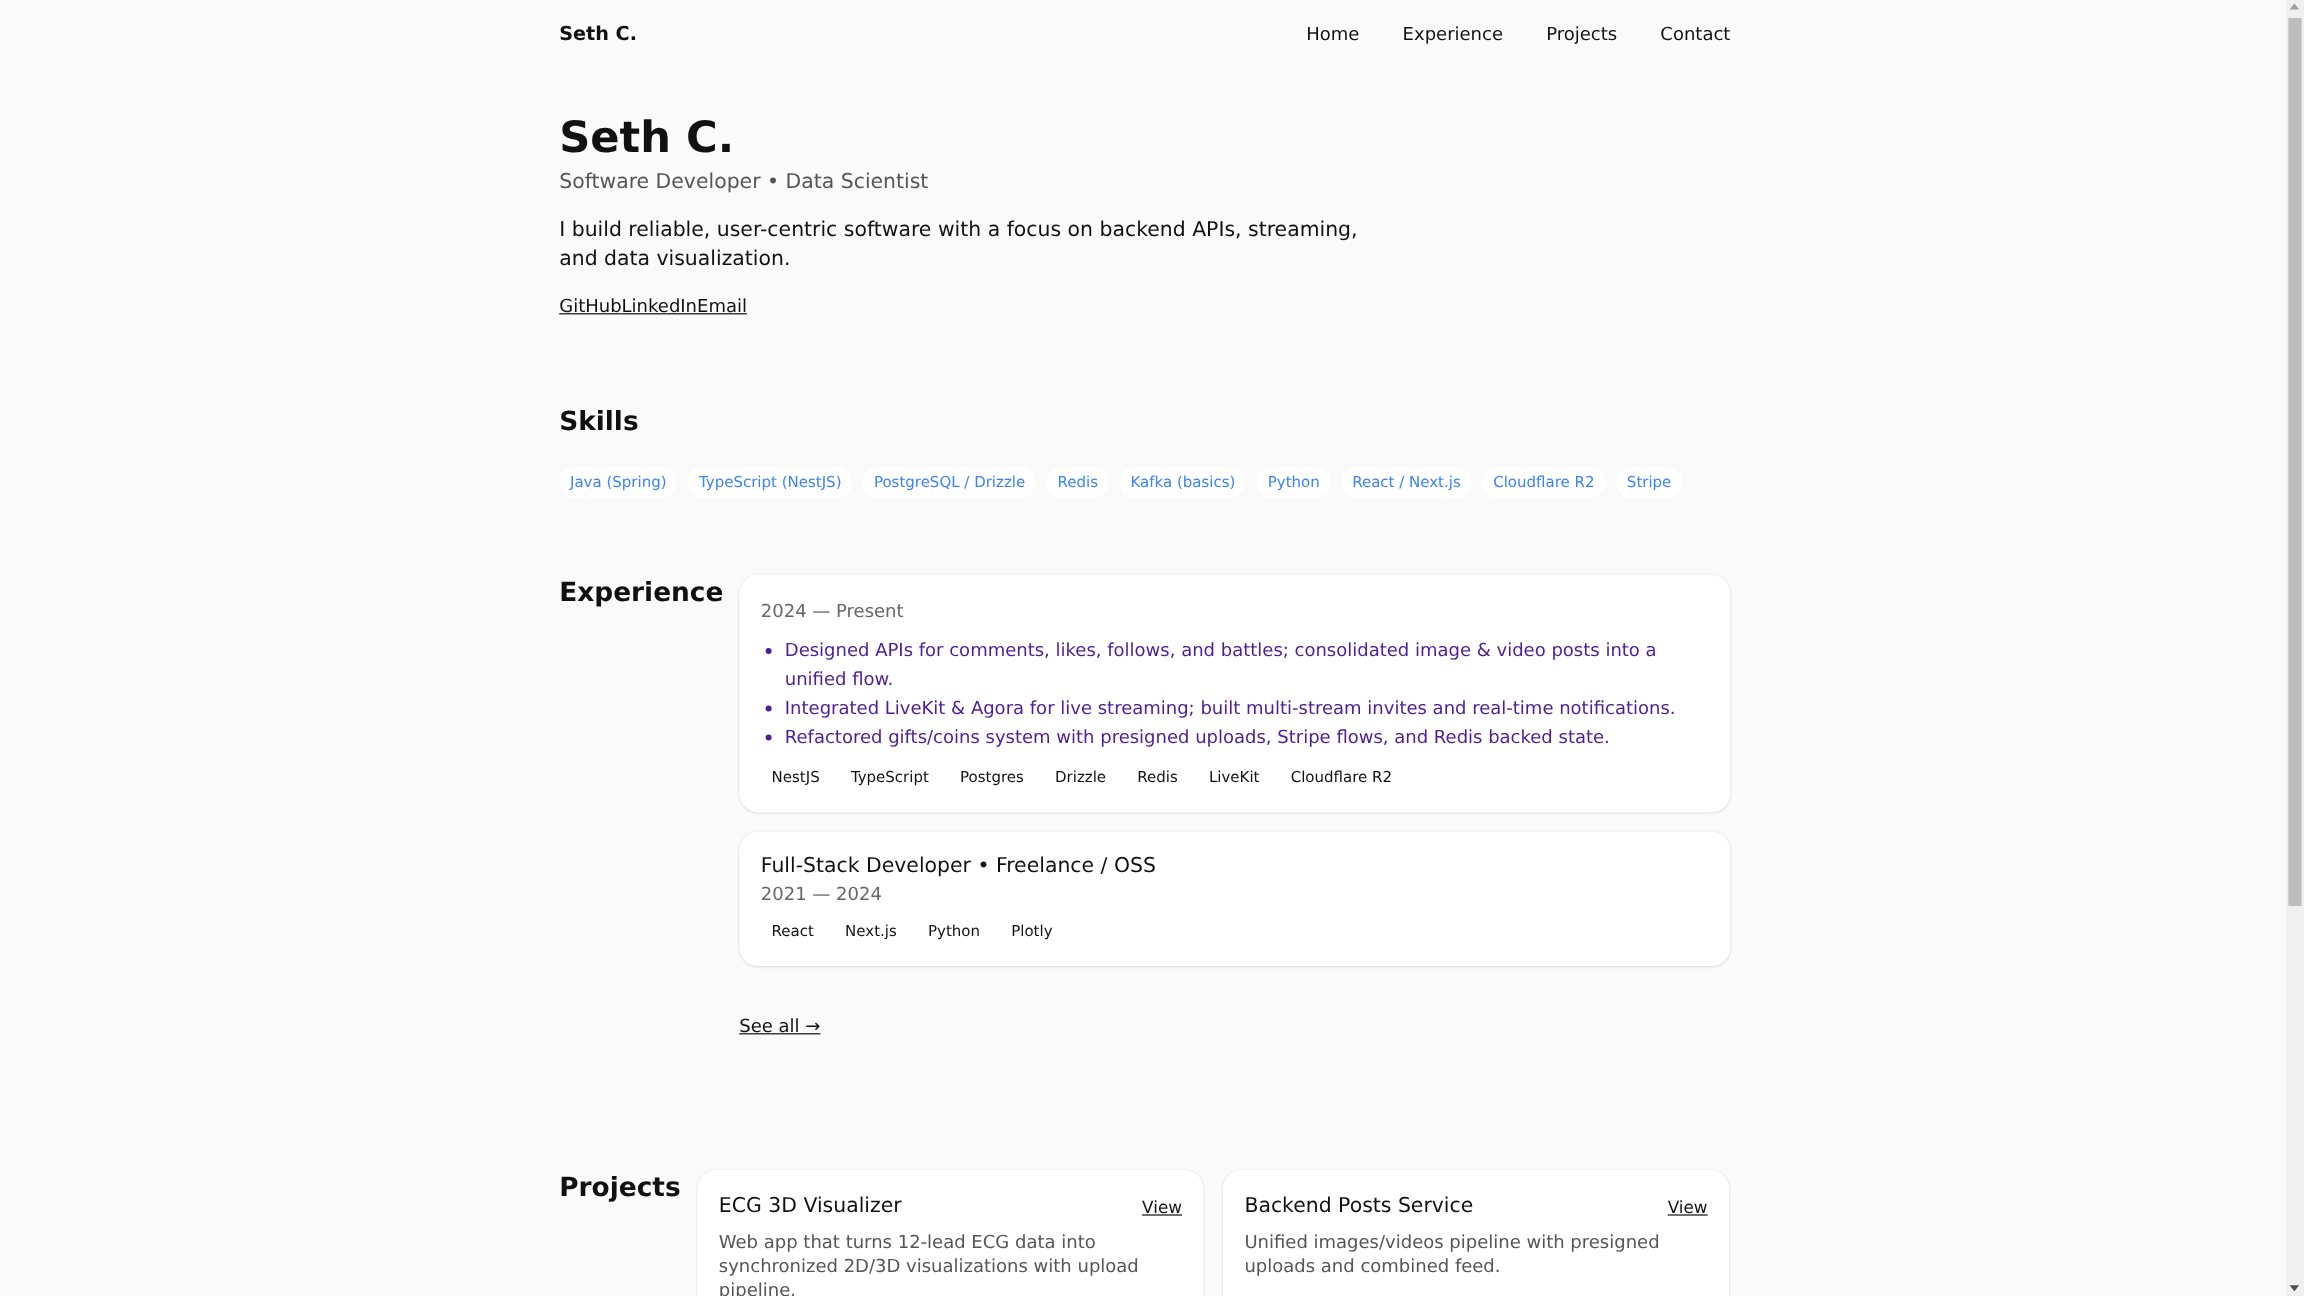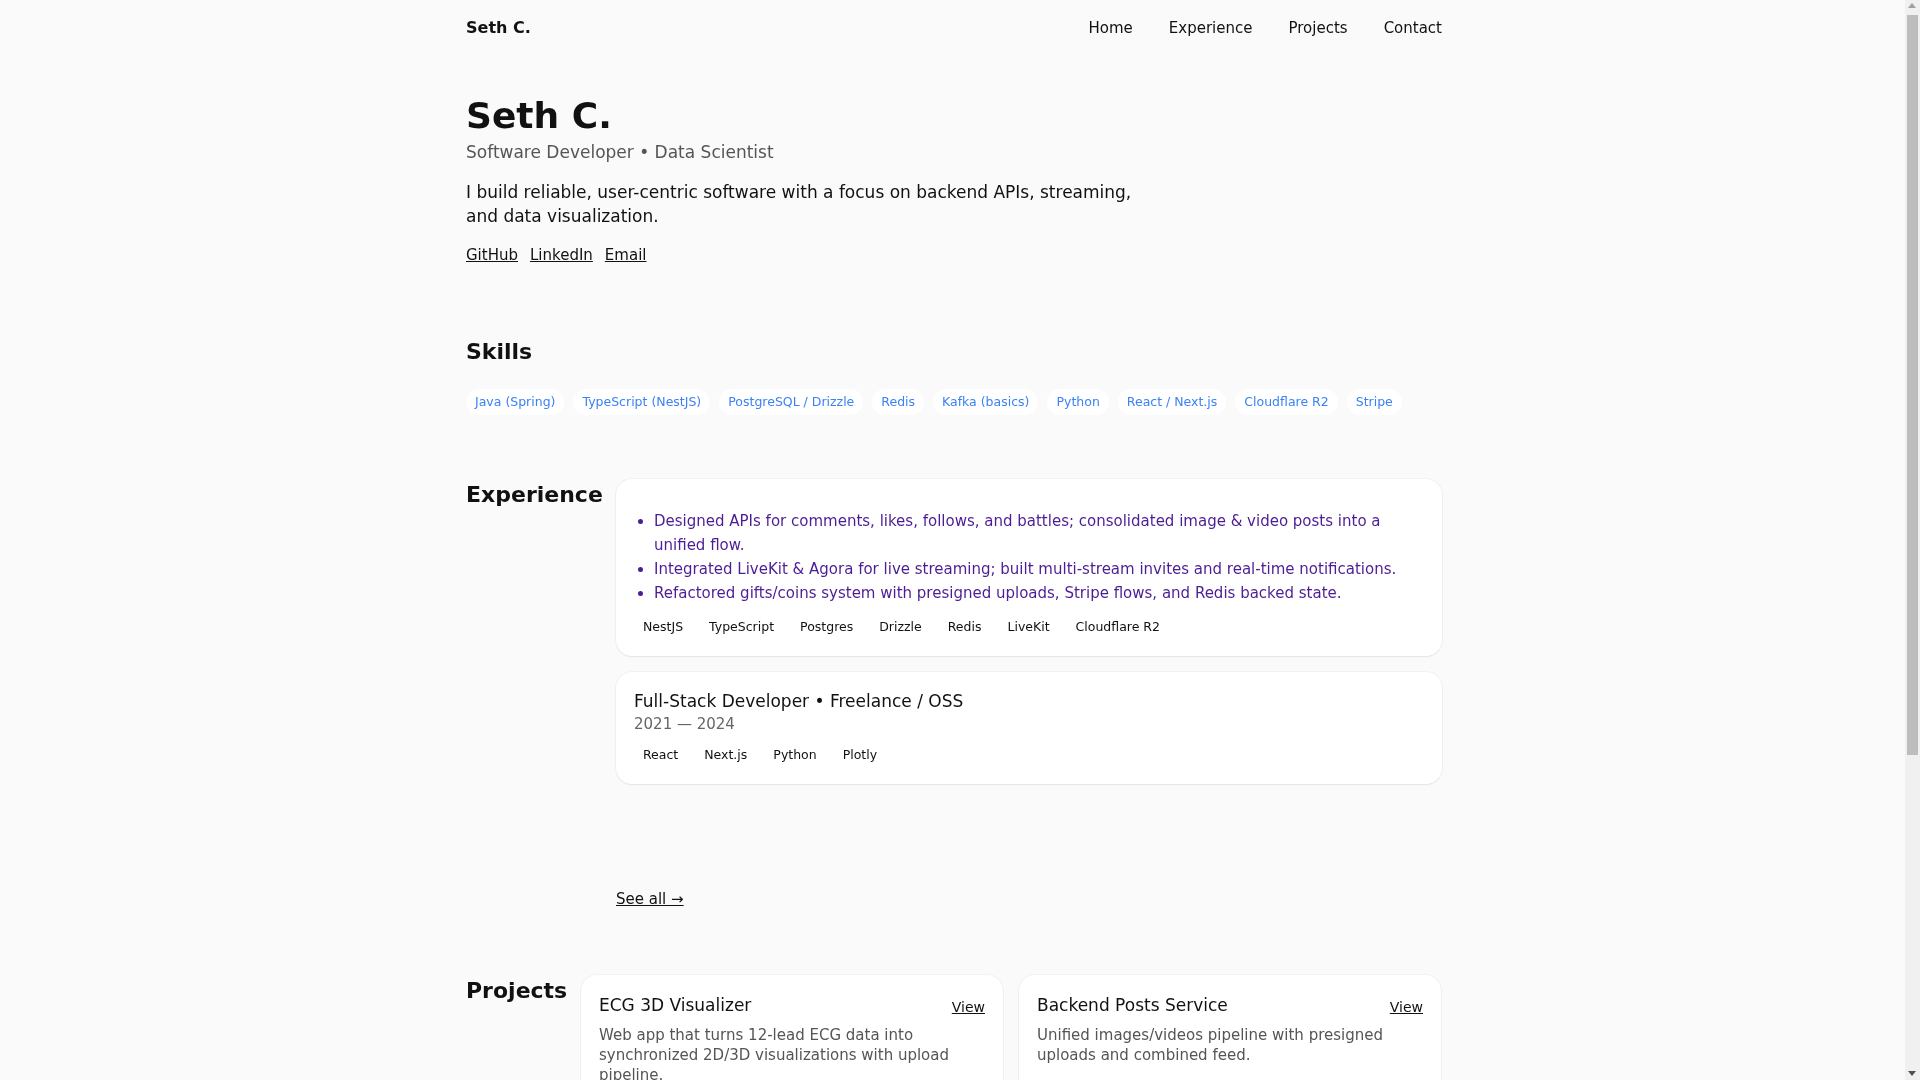--- a/index.html
+++ b/index.html
@@ -16,21 +16,21 @@
   
   .header { position: absolute; left: 0; top: 0; width: 976px; height: 56px; }
   .brand { position: absolute; left: 0; top: 18px; font-size: 16px; font-weight: bold; }
   .nav { position: absolute; right: 0; top: 19px; display: flex; gap: 0; }
   .nav a { text-decoration: none; font-size: 15px; color: #111; margin-left: 36px; }
 
   
   .hero-title { position: absolute; left: 0; top: 96px; font-size: 36px; font-weight: bold; line-height: 40px; }
   .hero-sub { position: absolute; left: 0; top: 142px; font-size: 17px; color: #555; }
   .hero-desc { position: absolute; left: 0; top: 180px; width: 680px; font-size: 17px; line-height: 24px; color: #111; }
-  .hero-links { position: absolute; left: 0; top: 246px; display: flex; gap: 12px; font-size: 15px; }
+  .hero-links { position: absolute; left: 0; top: 246px; display: flex; font-size: 15px; }
   .hero-links a { text-decoration: underline; }
 
   
   .section-title { font-size: 22px; font-weight: bold; }
   .skills-title { position: absolute; left: 0; top: 339px; }
   .skills { position: absolute; left: 0; top: 389px; display: flex; gap: 9px; }
   .pill {
     background: #fff; border-radius: 14px; height: 26px; line-height: 26px;
     padding: 0 9px; font-size: 12.5px; color: #3b82f6; white-space: nowrap;
   }
@@ -43,21 +43,21 @@
     box-shadow: 0 1px 2px rgba(0,0,0,0.06), 0 0 0 1px rgba(0,0,0,0.03);
     padding: 18px 18px 18px 18px;
     margin-bottom: 16px;
   }
   .card-role { font-size: 17px; color: #111; line-height: 22px; }
   .card-date { font-size: 15px; color: #666; margin-top: 3px; }
   .card ul { margin-top: 12px; padding-left: 20px; }
   .card li { font-size: 15px; line-height: 24px; color: #4c1d95; }
   .tags { display: flex; gap: 8px; margin-top: 10px; align-items: center; }
   .tag { font-size: 12.5px; padding: 4px 9px; color: #111; background: #fff; border-radius: 12px; }
-  .see-all { position: absolute; left: 150px; top: 890px; font-size: 15px; text-decoration: underline; text-align: right; }
+  .see-all { position: absolute; left: 150px; top: 846px; font-size: 15px; text-decoration: underline; text-align: right; }
 
   
   .proj-title { position: absolute; left: 0; top: 978px; }
   .proj-grid { position: absolute; left: 115px; top: 975px; width: 861px; display: flex; gap: 16px; }
   .proj-card {
     background: #fff; border-radius: 16px; width: 422px; height: 140px;
     box-shadow: 0 1px 2px rgba(0,0,0,0.06), 0 0 0 1px rgba(0,0,0,0.03);
     padding: 20px 18px; position: relative;
   }
   .proj-name { font-size: 17px; color: #111; }
@@ -110,20 +110,21 @@
       <span class="pill">React / Next.js</span>
       <span class="pill">Cloudflare R2</span>
       <span class="pill">Stripe</span>
     </div>
   </section>
 
   <section>
     <h2 class="section-title exp-title">Experience</h2>
     <div class="exp-list">
       <article class="card">
+        <div class="card-date">2024 — Present</div>
         <ul>
           <li>Designed APIs for comments, likes, follows, and battles; consolidated image &amp; video posts into a unified flow.</li>
           <li>Integrated LiveKit &amp; Agora for live streaming; built multi-stream invites and real-time notifications.</li>
           <li>Refactored gifts/coins system with presigned uploads, Stripe flows, and Redis backed state.</li>
         </ul>
         <div class="tags">
           <span class="tag">NestJS</span>
           <span class="tag">TypeScript</span>
           <span class="tag">Postgres</span>
           <span class="tag">Drizzle</span>

